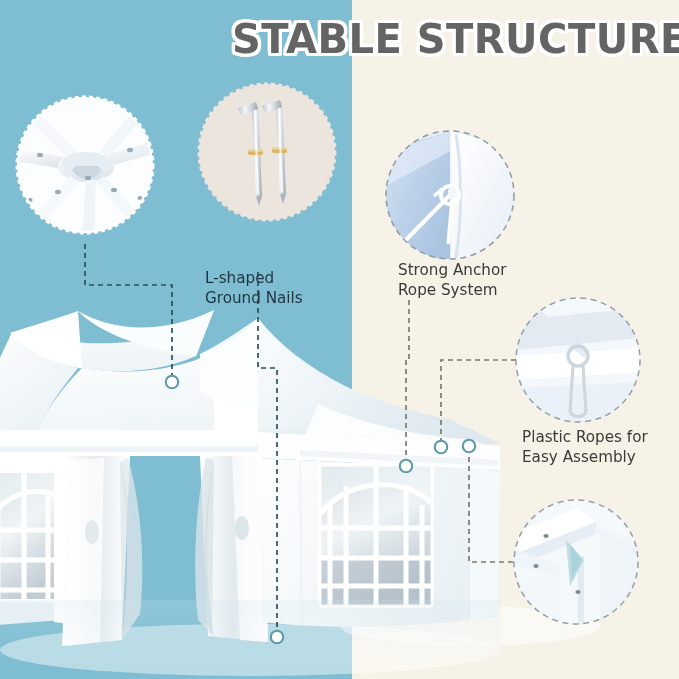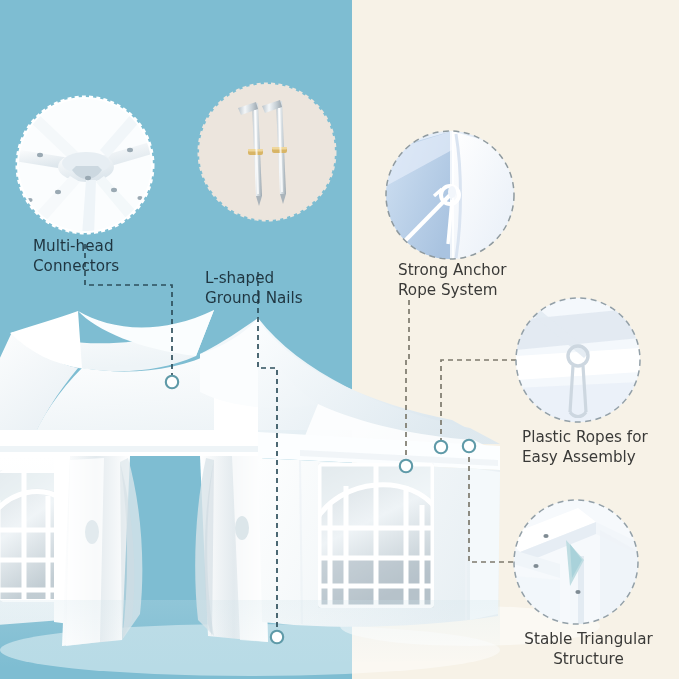--- a/index.html
+++ b/index.html
@@ -358,29 +358,26 @@
         <g fill="#7f8b93">
           <ellipse cx="546" cy="536" rx="2.6" ry="2"></ellipse>
           <ellipse cx="536" cy="566" rx="2.6" ry="2"></ellipse>
           <ellipse cx="578" cy="592" rx="2.6" ry="2"></ellipse>
         </g>
       </g>
       <circle cx="576" cy="562" r="62" fill="none" stroke="#93a0a8" stroke-width="1.5" stroke-dasharray="6,4.5"></circle>
     </g>
   </svg>
 
-
-  <div class="callout-label cl-left" style="left:33px;top:236px;">Multi-head
-Connectors</div>
+  <div class="title">STABLE STRUCTURE</div>
+
 
   <div class="callout-label cl-left" style="left:205px;top:228px;margin-top:40px;">L-shaped
 Ground Nails</div>
 
   <div class="callout-label cl-right" style="left:522px;top:427px;">Plastic Ropes for
 Easy Assembly</div>
 
   <div class="callout-label cl-right" style="left:398px;top:260px;">Strong Anchor
 Rope System</div>
 
-  <div class="callout-label cl-right" style="left:521px;top:629px;text-align:center;width:135px;">Stable Triangular
-Structure</div>
 
 </div>
 
 </body></html>

